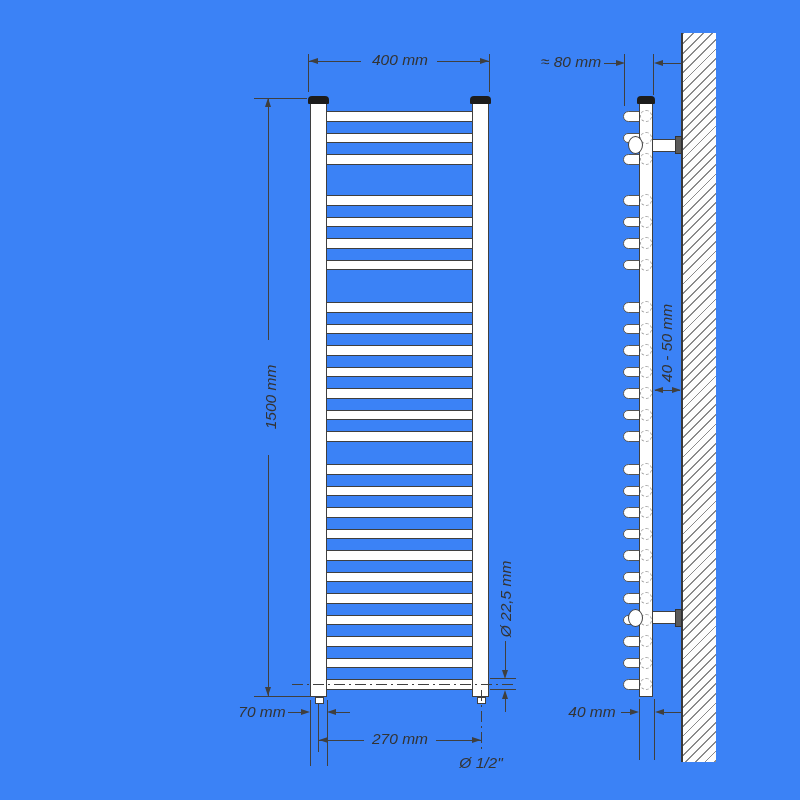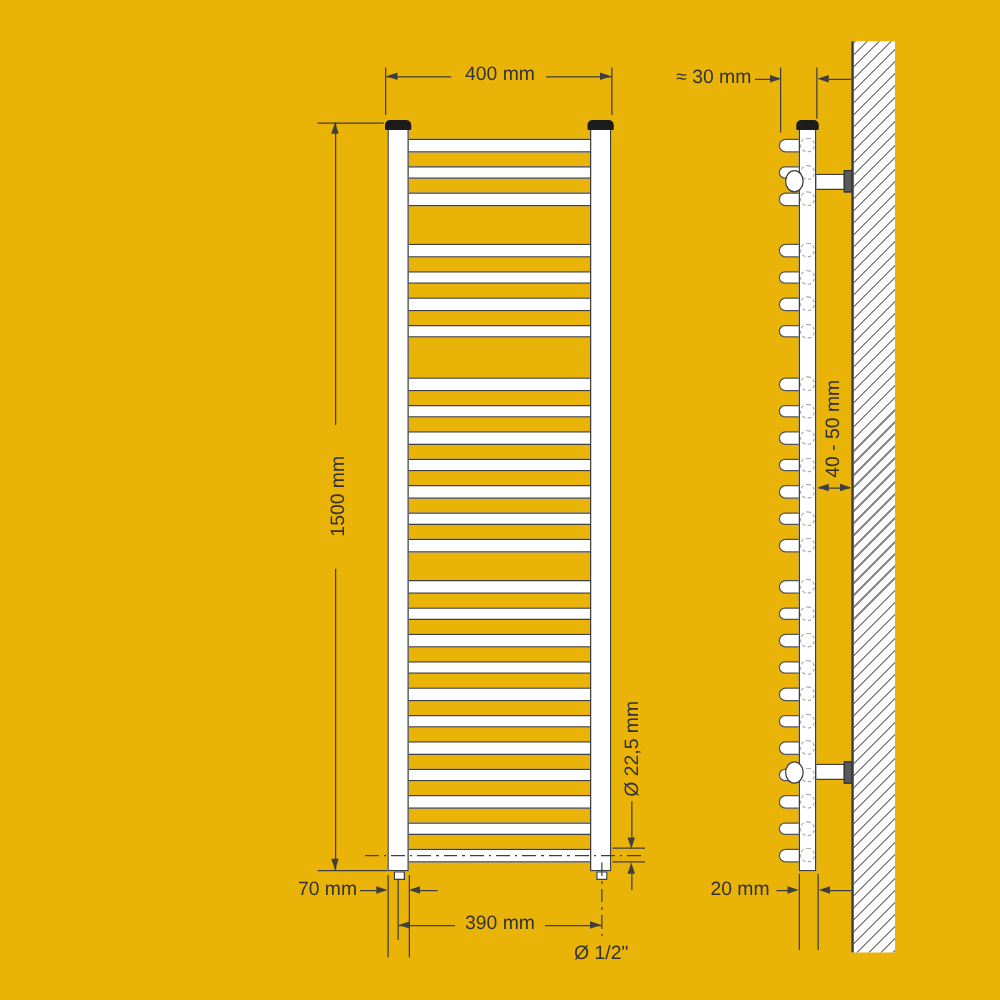--- a/index.html
+++ b/index.html
@@ -2,22 +2,22 @@
 <html style="--line: #3f3f3f; --cap: #1c1c1c; --hatch: #8a8a8a;"><head>
 <meta charset="utf-8">
 <style>
   :root{
     --line:#3f3f3f;
     --cap:#1c1c1c;
     --hatch:#8a8a8a;
   }
   html,body{margin:0;padding:0;background:#fff;}
   .stage{
-    position:relative;width:800px;height:800px;background:#eab308;overflow:hidden;
-    font-family:"Liberation Sans","DejaVu Sans",sans-serif;color:#333;
+    position:relative;width:800px;height:800px;background:#3b82f6;overflow:hidden;
+    font-family:"Liberation Sans","DejaVu Sans",sans-serif;color:#333;font-style:italic;
   }
   .ln{position:absolute;background:var(--line);}
   .bx{position:absolute;border:1.2px solid var(--line);background:#fff;box-sizing:border-box;}
   .cap{position:absolute;background:var(--cap);border-radius:4px 4px 1px 1px;}
   .lbl{position:absolute;font-size:15.5px;line-height:16px;color:#333;text-align:center;white-space:nowrap;}
   .rot{transform:rotate(-90deg);transform-origin:center center;}
   .ah{position:absolute;width:0;height:0;border-style:solid;border-color:transparent;}
   .ah-l{border-width:3.5px 9px 3.5px 0;border-right-color:var(--line);}
   .ah-r{border-width:3.5px 0 3.5px 9px;border-left-color:var(--line);}
   .ah-u{border-width:0 3.5px 9px 3.5px;border-bottom-color:var(--line);}
@@ -120,21 +120,21 @@
       <div class="ln" style="left:310px;top:700px;width:1px;height:66px;"></div>
       <div class="ln" style="left:327px;top:700px;width:1px;height:66px;"></div>
     </div>
 
     <div>
       <div class="ln" style="left:318px;top:703px;width:1px;height:49px;"></div>
       <div class="ln" style="left:319px;top:740px;width:45px;height:1px;"></div>
       <div class="ln" style="left:436px;top:740px;width:45px;height:1px;"></div>
       <div class="ah ah-l" style="left:319px;top:737px;"></div>
       <div class="ah ah-r" style="left:472px;top:737px;"></div>
-      <div class="lbl" style="left:350px;top:731px;width:100px;">390 mm</div>
+      <div class="lbl" style="left:350px;top:731px;width:100px;">270 mm</div>
     </div>
 
     <div class="lbl" style="left:441px;top:755px;width:80px;">Ø 1/2"</div>
   </div>
 
   <div>
     <div class="wall"></div>
 
     <div id="side-pills">
         <div class="pill" style="top: 111px; height: 10.5px;"></div>
@@ -198,38 +198,38 @@
       <div class="plate" style="left:675px;top:136px;width:7px;height:18px;"></div>
       <div class="oval" style="left:628px;top:136px;width:15px;height:18px;"></div>
     </div>
     <div>
       <div class="bx" style="left:652px;top:611px;width:24px;height:13px;z-index:1;"></div>
       <div class="plate" style="left:675px;top:608.5px;width:7px;height:18px;"></div>
       <div class="oval" style="left:628px;top:608.5px;width:15px;height:18px;"></div>
     </div>
 
     <div>
-      <div class="lbl" style="left:540px;top:54px;width:62px;">≈ 30 mm</div>
+      <div class="lbl" style="left:540px;top:54px;width:62px;">≈ 80 mm</div>
       <div class="ln" style="left:604px;top:62.5px;width:12px;height:1px;"></div>
       <div class="ah ah-r" style="left:616px;top:59.5px;"></div>
       <div class="ln" style="left:624px;top:54px;width:1px;height:52px;"></div>
       <div class="ln" style="left:653px;top:54px;width:1px;height:41px;"></div>
       <div class="ah ah-l" style="left:654px;top:59.5px;"></div>
       <div class="ln" style="left:663px;top:62.5px;width:18px;height:1px;"></div>
     </div>
 
     <div>
       <div class="lbl rot" style="left:627px;top:335px;width:80px;">40 - 50 mm</div>
       <div class="ln" style="left:655px;top:389.5px;width:25px;height:1px;"></div>
       <div class="ah ah-l" style="left:654px;top:386.5px;"></div>
       <div class="ah ah-r" style="left:672px;top:386.5px;"></div>
     </div>
 
     <div>
-      <div class="lbl" style="left:565px;top:704px;width:54px;">20 mm</div>
+      <div class="lbl" style="left:565px;top:704px;width:54px;">40 mm</div>
       <div class="ln" style="left:621px;top:712px;width:10px;height:1px;"></div>
       <div class="ah ah-r" style="left:630px;top:709px;"></div>
       <div class="ln" style="left:639px;top:699px;width:1px;height:61px;"></div>
       <div class="ln" style="left:653.5px;top:699px;width:1px;height:61px;"></div>
       <div class="ah ah-l" style="left:655px;top:709px;"></div>
       <div class="ln" style="left:664px;top:712px;width:17px;height:1px;"></div>
     </div>
   </div>
 
 </div>

